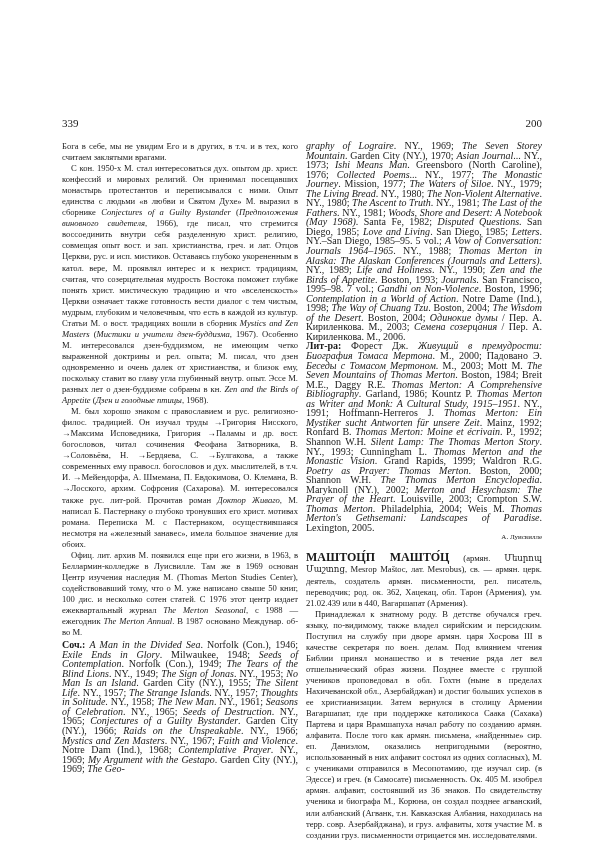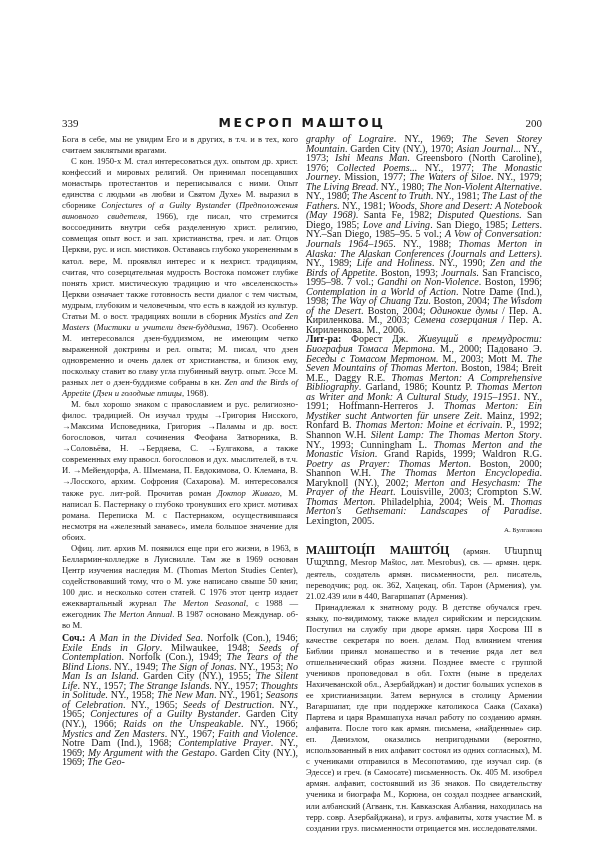--- a/index.html
+++ b/index.html
@@ -6,54 +6,53 @@
   body { width: 600px; height: 849px; position: relative; overflow: hidden;
          font-family: "Liberation Serif", "DejaVu Serif", serif; color: #1a1a1a; }
   .page { position: absolute; left: 62px; top: 88px; width: 480px; }
   .header { position: relative; height: 18px; margin-top: 27px; }
   .pnum { position: absolute; top: 2px; font-size: 11px; }
   .pnum.left { left: 0; }
   .pnum.right { right: 0; }
   .running-title { position: absolute; left: 0; right: 0; top: 0; text-align: center;
     font-family: "DejaVu Sans", "Liberation Sans", sans-serif; font-weight: bold;
     font-size: 12.5px; letter-spacing: 2.6px; }
-  .cols { display: flex; justify-content: space-between; margin-top: 1px; }
+  .cols { display: flex; justify-content: space-between; margin-top: 8px; }
   .col { width: 236px; }
   p { margin: 0; font-size: 8.6px; line-height: 11.05px; text-align: justify; hyphens: auto; }
   p.indent { text-indent: 9px; }
   p.biblio { font-size: 10px; line-height: 9.55px; }
   p.biblio-first { margin-top: 2px; }
   .lab { font-weight: bold; }
   i { font-style: italic; }
   .sig { font-size: 7px; text-align: right; margin-top: 1px; margin-bottom: 11px; }
   .entry-head { font-weight: bold; font-size: 12px; }
   p.entry { font-size: 8.6px; line-height: 11.05px; }
 </style>
 </head>
 <body>
 
 <div class="page">
   <div class="header">
     <span class="pnum left">339</span>
-    <span class="running-title">МЕСРОП МАШТОЦ</span>
     <span class="pnum right">200</span>
   </div>
 
   <div class="cols">
 
     <div class="col">
       <p><span>Бога в себе, мы не увидим Его и в других, в т.ч. и в тех, кого считаем заклятыми врагами.</span></p>
       <p class="indent"><span>С кон. 1950-х М. стал интересоваться дух. опытом др. христ. конфессий и мировых религий. Он принимал посещавших монастырь протестантов и переписывался с ними. Опыт единства с людьми «в любви и Святом Духе» М. выразил в сборнике </span><i>Conjectures of a Guilty Bystander</i><span> (</span><i>Предположения виновного свидетеля</i><span>, 1966), где писал, что стремится воссоединить внутри себя разделенную христ. религию, совмещая опыт вост. и зап. христианства, греч. и лат. Отцов Церкви, рус. и исп. мистиков. Оставаясь глубоко укорененным в катол. вере, М. проявлял интерес и к нехрист. традициям, считая, что созерцательная мудрость Востока поможет глубже понять христ. мистическую традицию и что «вселенскость» Церкви означает также готовность вести диалог с тем чистым, мудрым, глубоким и человечным, что есть в каждой из культур. Статьи М. о вост. традициях вошли в сборник </span><i>Mystics and Zen Masters</i><span> (</span><i>Мистики и учители дзен-буддизма</i><span>, 1967). Особенно М. интересовался дзен-буддизмом, не имеющим четко выраженной доктрины и рел. опыта; М. писал, что дзен одновременно и очень далек от христианства, и близок ему, поскольку ставит во главу угла глубинный внутр. опыт. Эссе М. разных лет о дзен-буддизме собраны в кн. </span><i>Zen and the Birds of Appetite</i><span> (</span><i>Дзен и голодные птицы</i><span>, 1968).</span></p>
       <p class="indent"><span>М. был хорошо знаком с православием и рус. религиозно-филос. традицией. Он изучал труды →Григория Нисского, →Максима Исповедника, Григория →Паламы и др. вост. богословов, читал сочинения Феофана Затворника, В. →Соловьёва, Н. →Бердяева, С. →Булгакова, а также современных ему правосл. богословов и дух. мыслителей, в т.ч. И. →Мейендорфа, А. Шмемана, П. Евдокимова, О. Клемана, В. →Лосского, архим. Софрония (Сахарова). М. интересовался также рус. лит-рой. Прочитав роман </span><i>Доктор Живаго</i><span>, М. написал Б. Пастернаку о глубоко тронувших его христ. мотивах романа. Переписка М. с Пастернаком, осуществившаяся несмотря на «железный занавес», имела большое значение для обоих.</span></p>
       <p class="indent"><span>Офиц. лит. архив М. появился еще при его жизни, в 1963, в Беллармин-колледже в Луисвилле. Там же в 1969 основан Центр изучения наследия М. (Thomas Merton Studies Center), содействовавший тому, что о М. уже написано свыше 50 книг, 100 дис. и несколько сотен статей. С 1976 этот центр издает ежеквартальный журнал </span><i>The Merton Seasonal</i><span>, с 1988 — ежегодник </span><i>The Merton Annual</i><span>. В 1987 основано Междунар. об-во М.</span></p>
       <p class="biblio biblio-first"><span class="lab">Соч.:</span> <span id="works-left"><i>A Man in the Divided Sea</i><span>. Norfolk (Con.), 1946; </span><i>Exile Ends in Glory</i><span>. Milwaukee, 1948; </span><i>Seeds of Contemplation</i><span>. Norfolk (Con.), 1949; </span><i>The Tears of the Blind Lions</i><span>. NY., 1949; </span><i>The Sign of Jonas</i><span>. NY., 1953; </span><i>No Man Is an Island</i><span>. Garden City (NY.), 1955; </span><i>The Silent Life</i><span>. NY., 1957; </span><i>The Strange Islands</i><span>. NY., 1957; </span><i>Thoughts in Solitude</i><span>. NY., 1958; </span><i>The New Man</i><span>. NY., 1961; </span><i>Seasons of Celebration</i><span>. NY., 1965; </span><i>Seeds of Destruction</i><span>. NY., 1965; </span><i>Conjectures of a Guilty Bystander</i><span>. Garden City (NY.), 1966; </span><i>Raids on the Unspeakable</i><span>. NY., 1966; </span><i>Mystics and Zen Masters</i><span>. NY., 1967; </span><i>Faith and Violence</i><span>. Notre Dam (Ind.), 1968; </span><i>Contemplative Prayer</i><span>. NY., 1969; </span><i>My Argument with the Gestapo</i><span>. Garden City (NY.), 1969; </span><i>The Geo-</i><span></span></span></p>
     </div>
 
     <div class="col">
       <p class="biblio"><span id="works-right"><i>graphy of Lograire</i><span>. NY., 1969; </span><i>The Seven Storey Mountain</i><span>. Garden City (NY.), 1970; </span><i>Asian Journal...</i><span> NY., 1973; </span><i>Ishi Means Man</i><span>. Greensboro (North Caroline), 1976; </span><i>Collected Poems...</i><span> NY., 1977; </span><i>The Monastic Journey</i><span>. Mission, 1977; </span><i>The Waters of Siloe</i><span>. NY., 1979; </span><i>The Living Bread</i><span>. NY., 1980; </span><i>The Non-Violent Alternative</i><span>. NY., 1980; </span><i>The Ascent to Truth</i><span>. NY., 1981; </span><i>The Last of the Fathers</i><span>. NY., 1981; </span><i>Woods, Shore and Desert: A Notebook (May 1968)</i><span>. Santa Fe, 1982; </span><i>Disputed Questions</i><span>. San Diego, 1985; </span><i>Love and Living</i><span>. San Diego, 1985; </span><i>Letters</i><span>. NY.–San Diego, 1985–95. 5 vol.; </span><i>A Vow of Conversation: Journals 1964–1965</i><span>. NY., 1988; </span><i>Thomas Merton in Alaska: The Alaskan Conferences (Journals and Letters)</i><span>. NY., 1989; </span><i>Life and Holiness</i><span>. NY., 1990; </span><i>Zen and the Birds of Appetite</i><span>. Boston, 1993; </span><i>Journals</i><span>. San Francisco, 1995–98. 7 vol.; </span><i>Gandhi on Non-Violence</i><span>. Boston, 1996; </span><i>Contemplation in a World of Action</i><span>. Notre Dame (Ind.), 1998; </span><i>The Way of Chuang Tzu</i><span>. Boston, 2004; </span><i>The Wisdom of the Desert</i><span>. Boston, 2004; </span><i>Одинокие думы</i><span> / Пер. А. Кириленкова. М., 2003; </span><i>Семена созерцания</i><span> / Пер. А. Кириленкова. М., 2006.</span></span></p>
       <p class="biblio"><span class="lab">Лит-ра:</span><span id="lit-list"><span> Форест Дж. </span><i>Живущий в премудрости: Биография Томаса Мертона</i><span>. М., 2000; </span><span>Падованo Э. </span><i>Беседы с Томасом Мертоном</i><span>. М., 2003; </span><span>Mott M. </span><i>The Seven Mountains of Thomas Merton</i><span>. Boston, 1984; </span><span>Breit M.E., Daggy R.E. </span><i>Thomas Merton: A Comprehensive Bibliography</i><span>. Garland, 1986; </span><span>Kountz P. </span><i>Thomas Merton as Writer and Monk: A Cultural Study, 1915–1951</i><span>. NY., 1991; </span><span>Hoffmann-Herreros J. </span><i>Thomas Merton: Ein Mystiker sucht Antworten für unsere Zeit</i><span>. Mainz, 1992; </span><span>Ronfard B. </span><i>Thomas Merton: Moine et écrivain</i><span>. P., 1992; </span><span>Shannon W.H. </span><i>Silent Lamp: The Thomas Merton Story</i><span>. NY., 1993; </span><span>Cunningham L. </span><i>Thomas Merton and the Monastic Vision</i><span>. Grand Rapids, 1999; </span><span>Waldron R.G. </span><i>Poetry as Prayer: Thomas Merton</i><span>. Boston, 2000; </span><span>Shannon W.H. </span><i>The Thomas Merton Encyclopedia</i><span>. Maryknoll (NY.), 2002; </span><i>Merton and Hesychasm: The Prayer of the Heart</i><span>. Louisville, 2003; </span><span>Crompton S.W. </span><i>Thomas Merton</i><span>. Philadelphia, 2004; </span><span>Weis M. </span><i>Thomas Merton's Gethsemani: Landscapes of Paradise</i><span>. Lexington, 2005.</span></span></p>
-      <div class="sig">А. Булгакова</div>
+      <div class="sig">А. Луисвилле</div>
 
       <p class="entry"><span class="entry-head">МАШТОЦ́П МАШТО́Ц</span><span> (армян. Մեսրոպ Մաշտոց, Mesrop Maštoc, лат. Mesrobus), св. — армян. церк. деятель, создатель армян. письменности, рел. писатель, переводчик; род. ок. 362, Хацекац, обл. Тарон (Армения), ум. 21.02.439 или в 440, Вагаршапат (Армения).</span></p>
       <p class="entry indent"><span>Принадлежал к знатному роду. В детстве обучался греч. языку, по-видимому, также владел сирийским и персидским. Поступил на службу при дворе армян. царя Хосрова III в качестве секретаря по воен. делам. Под влиянием чтения Библии принял монашество и в течение ряда лет вел отшельнический образ жизни. Позднее вместе с группой учеников проповедовал в обл. Гохтн (ныне в пределах Нахичеванской обл., Азербайджан) и достиг больших успехов в ее христианизации. Затем вернулся в столицу Армении Вагаршапат, где при поддержке католикоса Саака (Сахака) Партева и царя Врамшапуха начал работу по созданию армян. алфавита. После того как армян. письмена, «найденные» сир. еп. Даниэлом, оказались непригодными (вероятно, использованный в них алфавит состоял из одних согласных), М. с учениками отправился в Месопотамию, где изучал сир. (в Эдессе) и греч. (в Самосате) письменность. Ок. 405 М. изобрел армян. алфавит, состоявший из 36 знаков. По свидетельству ученика и биографа М., Корюна, он создал позднее агванский, или албанский (Агванк, т.н. Кавказская Албания, находилась на терр. совр. Азербайджана), и груз. алфавиты, хотя участие М. в создании груз. письменности отрицается мн. исследователями.</span></p>
     </div>
   </div>
 </div>
 
 </body></html>

